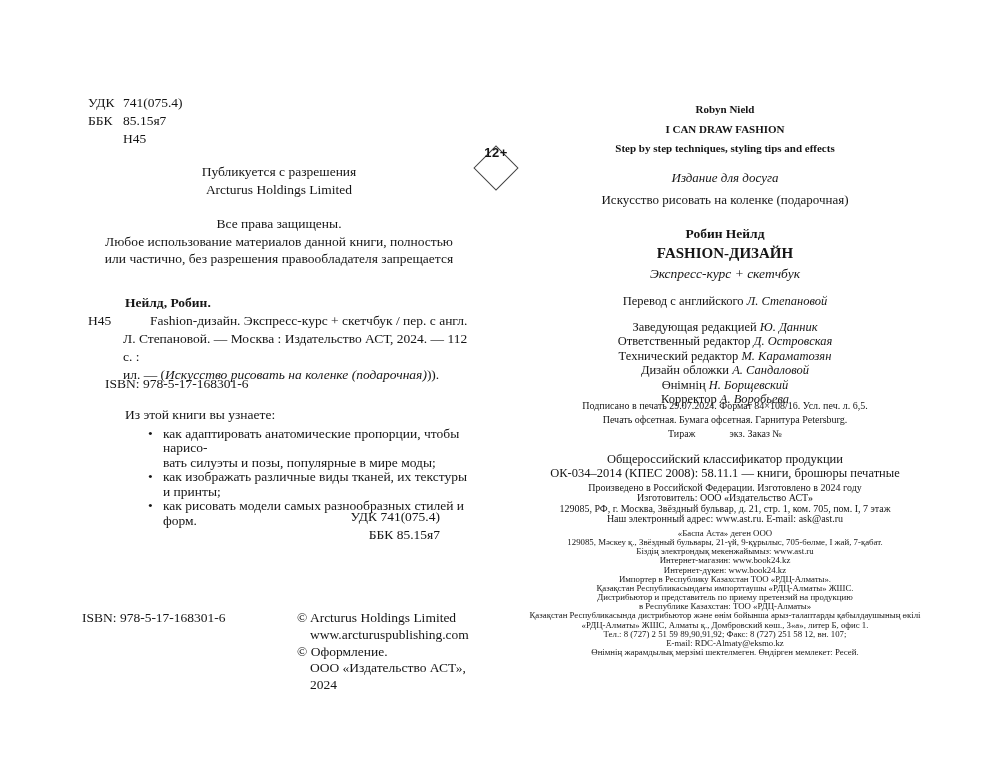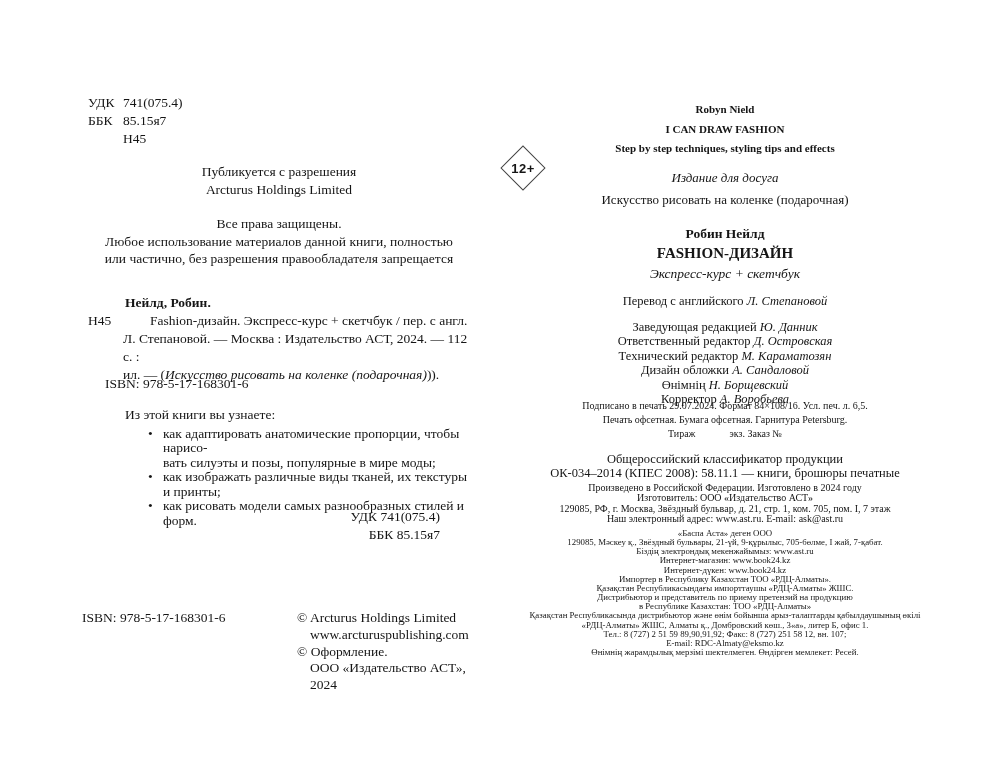--- a/index.html
+++ b/index.html
@@ -30,21 +30,21 @@
   .notes-block { top:408px; left:0; width:100%; line-height:14.5px; }
   .notes-intro { padding-left:43px; margin-bottom:4px; }
   .bullet-item { padding-left:81px; position:relative; }
   .bullet-dot { position:absolute; left:66px; top:0; }
   .udk-footer { top:508px; left:0; width:100%; text-align:right; padding-right:36px; box-sizing:border-box; line-height:18px; }
   .isbn-bottom { top:610px; left:0; }
   .copyright-block { top:610px; left:215px; line-height:16.8px; }
   .copyright-indent { padding-left:13px; }
 
   
-  .age-badge { position:absolute; left:500px; top:145px; width:46px; height:46px; display:flex; align-items:center; justify-content:center; }
+  .age-badge { position:absolute; left:473px; top:145px; width:46px; height:46px; display:flex; justify-content:center; }
   .age-diamond { position:absolute; inset:7px; border:1.2px solid #444; transform:rotate(45deg); background:#fff; }
   .age-label { position:relative; font-family:"Liberation Sans","DejaVu Sans",sans-serif; font-size:13px; font-weight:600; letter-spacing:0.5px; }
 
   
   .page-right { position:absolute; left:529px; top:0; width:392px; height:762px; text-align:center; }
   .orig-block { top:100px; left:0; width:100%; font-weight:bold; font-size:11px; line-height:19.5px;text-align:center; }
   .edition-type { top:170px; left:0; width:100%; font-style:italic; font-size:13px; }
   .series-line { top:192px; left:0; width:100%; font-size:13px; }
   .rus-author { top:226px; left:0; width:100%; font-weight:bold; font-size:13.5px; }
   .rus-title { top:245px; left:0; width:100%; font-weight:bold; font-size:15px; }

